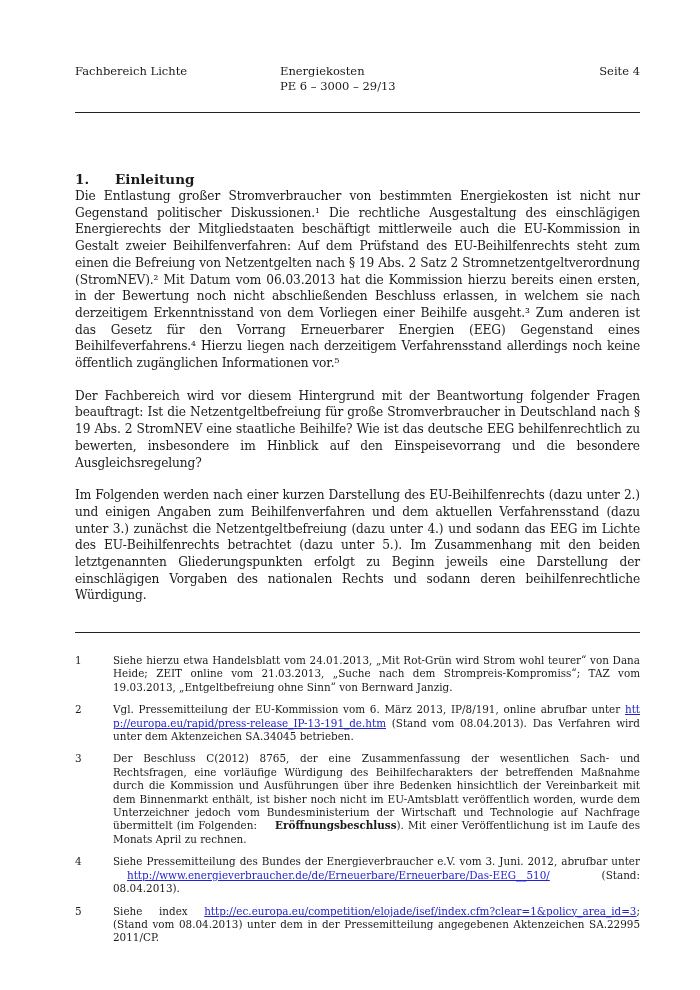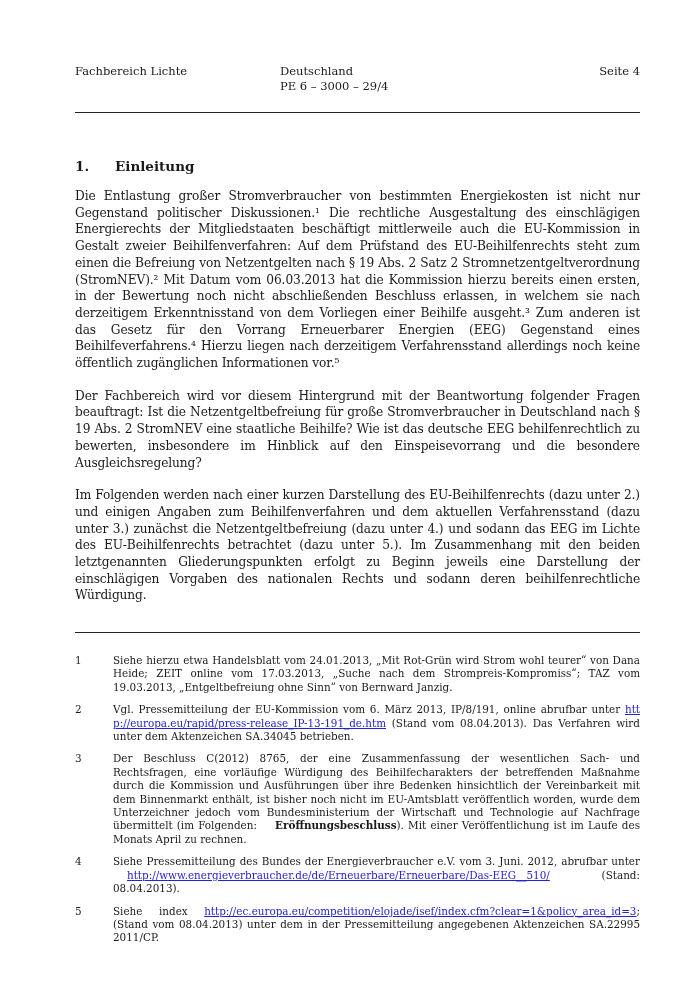--- a/index.html
+++ b/index.html
@@ -26,21 +26,21 @@
   .header-center div { white-space: nowrap; }
   .header-right { }
   .header-rule {
     position: absolute;
     top: 112px; left: 75px; right: 60px;
     border-top: 1.4px solid #222;
   }
   
   .section-heading {
     position: absolute;
-    top: 158px; left: 75px; right: 60px;
+    top: 171px; left: 75px; right: 60px;
     font-weight: bold;
     font-size: 13.5px;
   }
   .section-number { display: inline-block; width: 40px; }
   
   .body-text {
     position: absolute;
     top: 188px; left: 75px; right: 60px;
   }
   .body-para {
@@ -70,22 +70,22 @@
   .fn-text b { font-weight: bold; margin-left: 14px; }
 </style>
 </head>
 <body>
 
 <div class="page">
 
   <div class="header">
     <div class="header-left">Fachbereich Lichte</div>
     <div class="header-center">
-      <div>Deutschland</div>
-      <div>PE 6 – 3000 – 29/4</div>
+      <div>Energiekosten</div>
+      <div>PE 6 – 3000 – 29/13</div>
     </div>
     <div class="header-right">Seite 4</div>
   </div>
 
   <div class="header-rule"></div>
 
   <div class="section-heading">
     <span class="section-number">1.</span><span>Einleitung</span>
   </div>
 
@@ -93,21 +93,21 @@
       <p class="body-para">Die Entlastung großer Stromverbraucher von bestimmten Energiekosten ist nicht nur Gegenstand politischer Diskussionen.¹ Die rechtliche Ausgestaltung des einschlägigen Energierechts der Mitgliedstaaten beschäftigt mittlerweile auch die EU-Kommission in Gestalt zweier Beihilfenverfahren: Auf dem Prüfstand des EU-Beihilfenrechts steht zum einen die Befreiung von Netzentgelten nach § 19 Abs. 2 Satz 2 Stromnetzentgeltverordnung (StromNEV).² Mit Datum vom 06.03.2013 hat die Kommission hierzu bereits einen ersten, in der Bewertung noch nicht abschließenden Beschluss erlassen, in welchem sie nach derzeitigem Erkenntnisstand von dem Vorliegen einer Beihilfe ausgeht.³ Zum anderen ist das Gesetz für den Vorrang Erneuerbarer Energien (EEG) Gegenstand eines Beihilfeverfahrens.⁴ Hierzu liegen nach derzeitigem Verfahrensstand allerdings noch keine öffentlich zugänglichen Informationen vor.⁵</p>
       <p class="body-para">Der Fachbereich wird vor diesem Hintergrund mit der Beantwortung folgender Fragen beauftragt: Ist die Netzentgeltbefreiung für große Stromverbraucher in Deutschland nach § 19 Abs. 2 StromNEV eine staatliche Beihilfe? Wie ist das deutsche EEG behilfenrechtlich zu bewerten, insbesondere im Hinblick auf den Einspeisevorrang und die besondere Ausgleichsregelung?</p>
       <p class="body-para">Im Folgenden werden nach einer kurzen Darstellung des EU-Beihilfenrechts (dazu unter 2.) und einigen Angaben zum Beihilfenverfahren und dem aktuellen Verfahrensstand (dazu unter 3.) zunächst die Netzentgeltbefreiung (dazu unter 4.) und sodann das EEG im Lichte des EU-Beihilfenrechts betrachtet (dazu unter 5.). Im Zusammenhang mit den beiden letztgenannten Gliederungspunkten erfolgt zu Beginn jeweils eine Darstellung der einschlägigen Vorgaben des nationalen Rechts und sodann deren beihilfenrechtliche Würdigung.</p>
     </div>
 
   <div class="footnote-section">
     <div class="fn-rule"></div>
     <div id="footnotes">
         <div class="fn-row">
           <div class="fn-num">1</div>
-          <div class="fn-text"><span>Siehe hierzu etwa Handelsblatt vom 24.01.2013, „Mit Rot-Grün wird Strom wohl teurer“ von Dana Heide; ZEIT online vom 17.03.2013, „Suche nach dem Strompreis-Kompromiss“; TAZ vom 19.03.2013, „Entgeltbefreiung ohne Sinn“ von Bernward Janzig.</span></div>
+          <div class="fn-text"><span>Siehe hierzu etwa Handelsblatt vom 24.01.2013, „Mit Rot-Grün wird Strom wohl teurer“ von Dana Heide; ZEIT online vom 21.03.2013, „Suche nach dem Strompreis-Kompromiss“; TAZ vom 19.03.2013, „Entgeltbefreiung ohne Sinn“ von Bernward Janzig.</span></div>
         </div>
         <div class="fn-row">
           <div class="fn-num">2</div>
           <div class="fn-text"><span>Vgl. Pressemitteilung der EU-Kommission vom 6. März 2013, IP/8/191, online abrufbar unter </span><a href="#" style="color: rgb(36, 36, 207);">http://europa.eu/rapid/press-release_IP-13-191_de.htm</a><span> (Stand vom 08.04.2013). Das Verfahren wird unter dem Aktenzeichen SA.34045 betrieben.</span></div>
         </div>
         <div class="fn-row">
           <div class="fn-num">3</div>
           <div class="fn-text"><span>Der Beschluss C(2012) 8765, der eine Zusammenfassung der wesentlichen Sach- und Rechtsfragen, eine vorläufige Würdigung des Beihilfecharakters der betreffenden Maßnahme durch die Kommission und Ausführungen über ihre Bedenken hinsichtlich der Vereinbarkeit mit dem Binnenmarkt enthält, ist bisher noch nicht im EU-Amtsblatt veröffentlich worden, wurde dem Unterzeichner jedoch vom Bundesministerium der Wirtschaft und Technologie auf Nachfrage übermittelt (im Folgenden: </span><b>Eröffnungsbeschluss</b><span>). Mit einer Veröffentlichung ist im Laufe des Monats April zu rechnen.</span></div>
         </div>
         <div class="fn-row">

